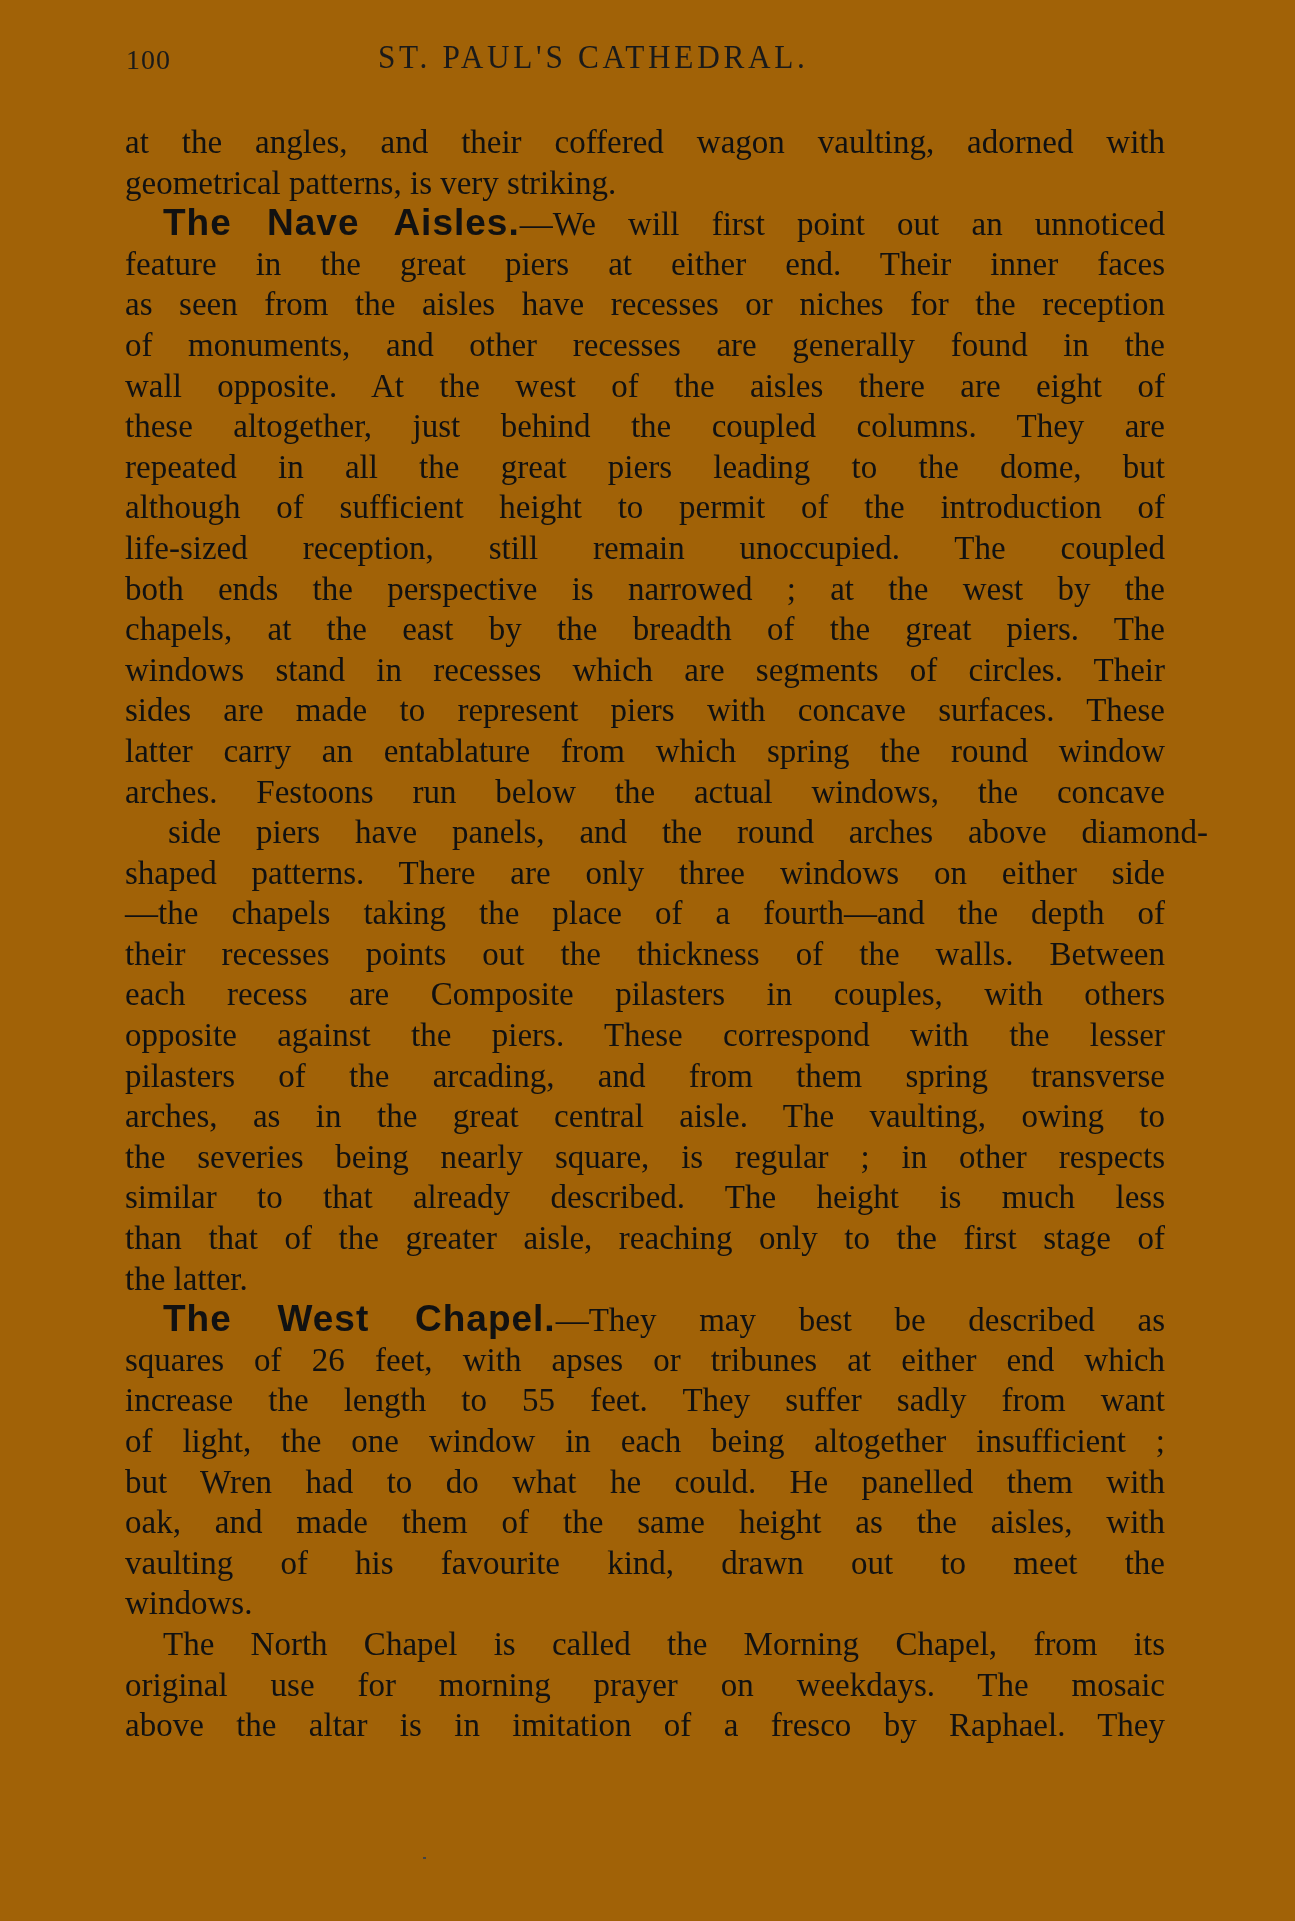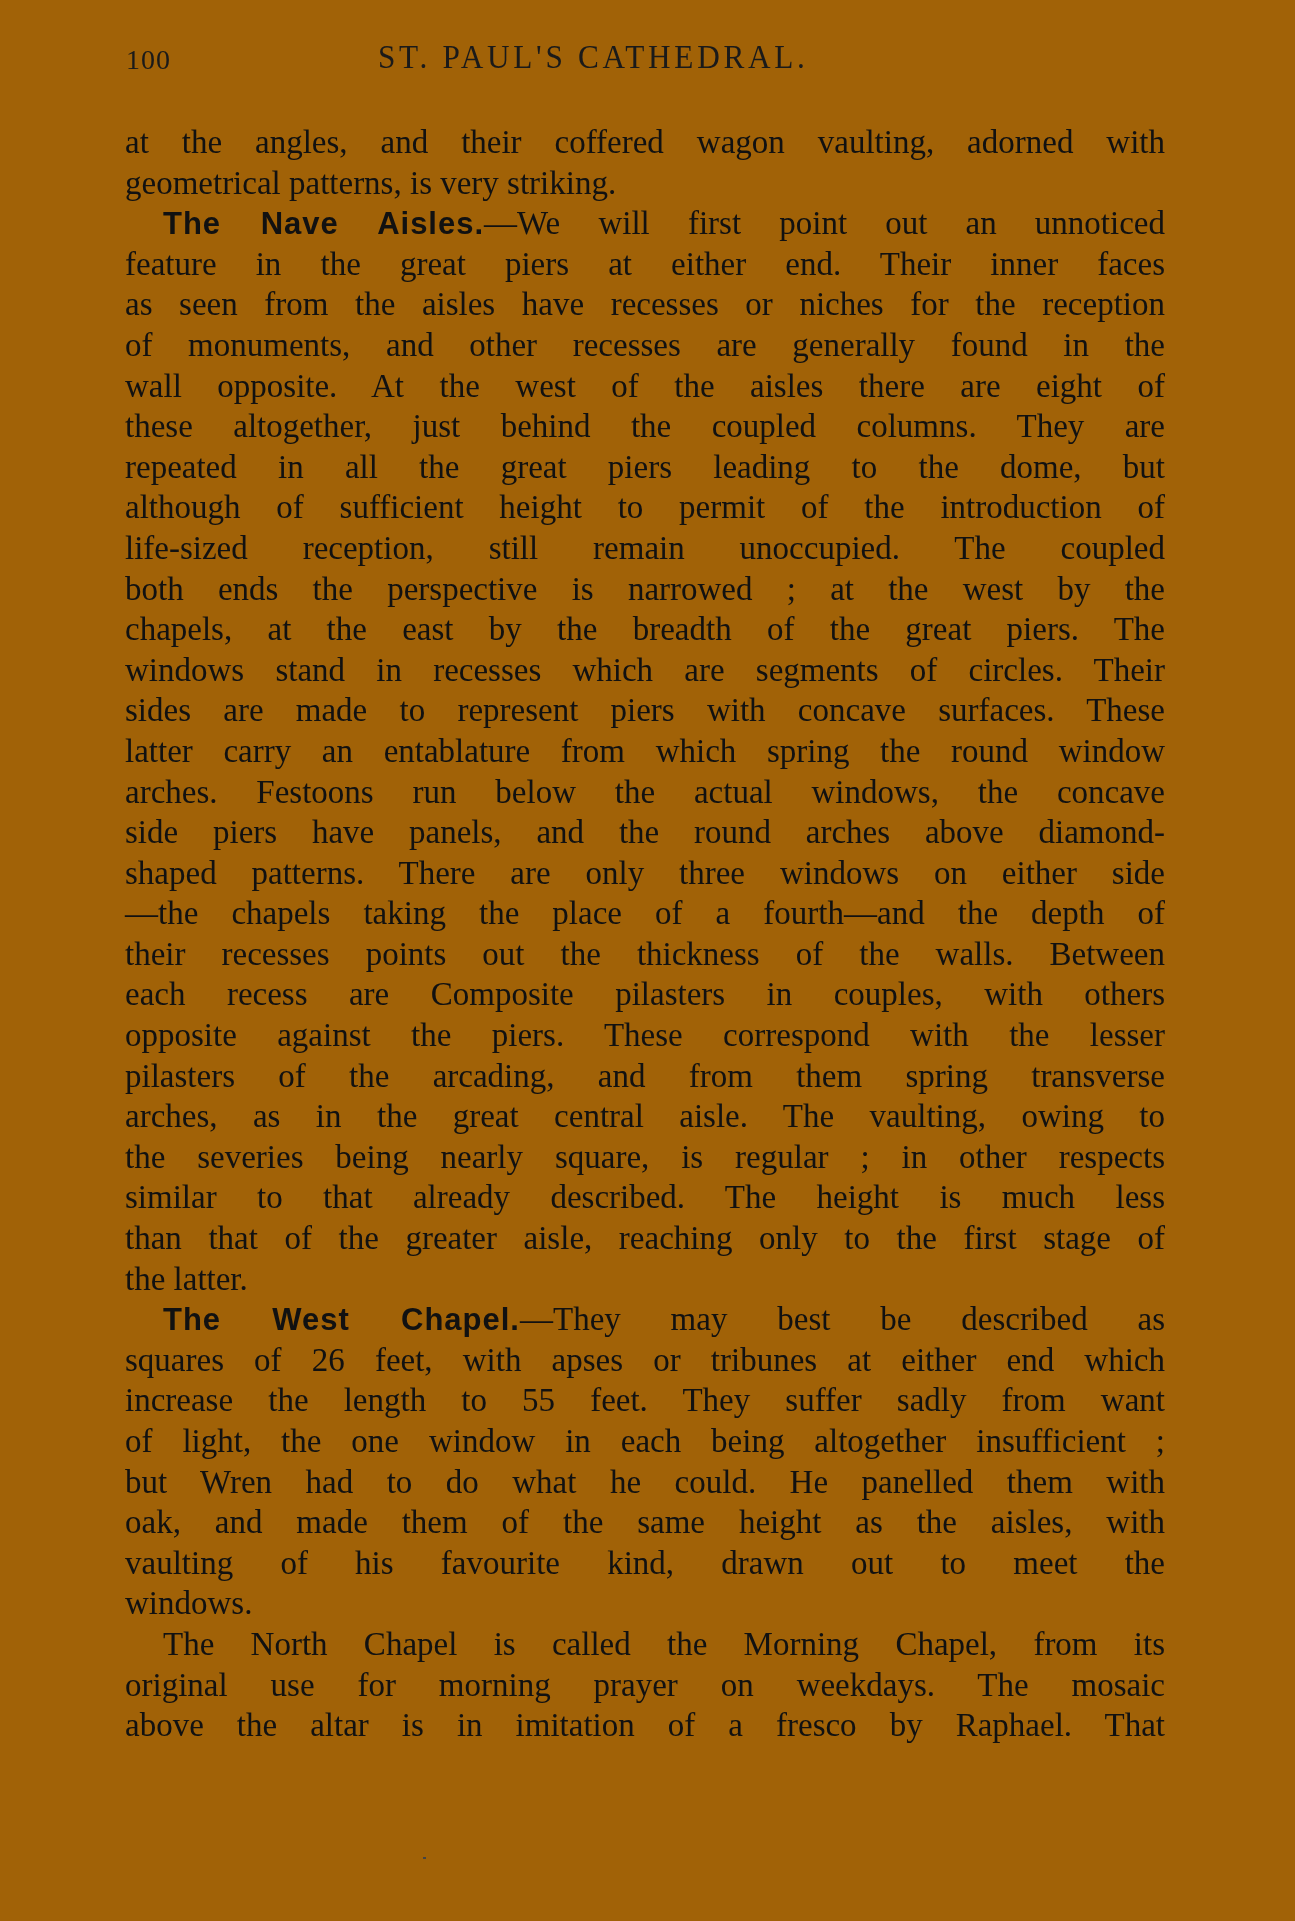--- a/index.html
+++ b/index.html
@@ -18,21 +18,21 @@
       position: absolute; left: 125px; top: 122px; width: 1040px;
       font-family: "Liberation Serif", serif; font-size: 33px; line-height: 40.6px; color: #111111;
     }
     .line {
       display: block; height: 40.6px; white-space: nowrap; overflow: visible;
       text-align: justify; text-align-last: justify; width: 1040px;
     }
     .line.last { text-align-last: left; }
     .line.indent { padding-left: 38px; width: 1002px; }
     .head-bold {
-      font-family: "Liberation Sans", sans-serif; font-weight: bold; font-size: 31px; letter-spacing: 1px;
+      font-family: "Liberation Sans", sans-serif; font-weight: bold; font-size: 37px; letter-spacing: 1px;
     }
     .speck { position: absolute; left: 423px; top: 1857px; width: 3px; height: 2px; background: #444; }
   </style>
 </head>
 <body>
 
 <div class="page">
   <div class="folio">100</div>
   <div class="running-head">ST. PAUL'S CATHEDRAL.</div>
 
@@ -47,21 +47,21 @@
       <div class="line" style="word-spacing: 0px;"><span>these altogether, just behind the coupled columns. They are</span></div>
       <div class="line" style="word-spacing: 0px;"><span>repeated in all the great piers leading to the dome, but</span></div>
       <div class="line" style="word-spacing: 0px;"><span>although of sufficient height to permit of the introduction of</span></div>
       <div class="line" style="word-spacing: 0px;"><span>life-sized reception, still remain unoccupied. The coupled</span></div>
       <div class="line" style="word-spacing: 0px;"><span>both ends the perspective is narrowed ; at the west by the</span></div>
       <div class="line" style="word-spacing: 0px;"><span>chapels, at the east by the breadth of the great piers. The</span></div>
       <div class="line" style="word-spacing: 0px;"><span>windows stand in recesses which are segments of circles. Their</span></div>
       <div class="line" style="word-spacing: 0px;"><span>sides are made to represent piers with concave surfaces. These</span></div>
       <div class="line" style="word-spacing: 0px;"><span>latter carry an entablature from which spring the round window</span></div>
       <div class="line" style="word-spacing: 0px;"><span>arches. Festoons run below the actual windows, the concave</span></div>
-      <div class="line" style="word-spacing: 0px;"><span>side piers have panels, and the round arches above diamond-</span></div>
+      <div class="line" style="word-spacing: 0px; margin-left: 43px;"><span>side piers have panels, and the round arches above diamond-</span></div>
       <div class="line" style="word-spacing: 0px;"><span>shaped patterns. There are only three windows on either side</span></div>
       <div class="line" style="word-spacing: 0px;"><span>—the chapels taking the place of a fourth—and the depth of</span></div>
       <div class="line" style="word-spacing: 0px;"><span>their recesses points out the thickness of the walls. Between</span></div>
       <div class="line" style="word-spacing: 0px;"><span>each recess are Composite pilasters in couples, with others</span></div>
       <div class="line" style="word-spacing: 0px;"><span>opposite against the piers. These correspond with the lesser</span></div>
       <div class="line" style="word-spacing: 0px;"><span>pilasters of the arcading, and from them spring transverse</span></div>
       <div class="line" style="word-spacing: 0px;"><span>arches, as in the great central aisle. The vaulting, owing to</span></div>
       <div class="line" style="word-spacing: 0px;"><span>the severies being nearly square, is regular ; in other respects</span></div>
       <div class="line" style="word-spacing: 0px;"><span>similar to that already described. The height is much less</span></div>
       <div class="line" style="word-spacing: 0px;"><span>than that of the greater aisle, reaching only to the first stage of</span></div>
@@ -69,17 +69,17 @@
       <div class="line indent" style="word-spacing: 0px;"><span class="head-bold">The West Chapel.</span><span>—They may best be described as</span></div>
       <div class="line" style="word-spacing: 0px;"><span>squares of 26 feet, with apses or tribunes at either end which</span></div>
       <div class="line" style="word-spacing: 0px;"><span>increase the length to 55 feet. They suffer sadly from want</span></div>
       <div class="line" style="word-spacing: 0px;"><span>of light, the one window in each being altogether insufficient ;</span></div>
       <div class="line" style="word-spacing: 0px;"><span>but Wren had to do what he could. He panelled them with</span></div>
       <div class="line" style="word-spacing: 0px;"><span>oak, and made them of the same height as the aisles, with</span></div>
       <div class="line" style="word-spacing: 0px;"><span>vaulting of his favourite kind, drawn out to meet the</span></div>
       <div class="line last" style="word-spacing: 0px;"><span>windows.</span></div>
       <div class="line indent" style="word-spacing: 0px;"><span>The North Chapel is called the Morning Chapel, from its</span></div>
       <div class="line" style="word-spacing: 0px;"><span>original use for morning prayer on weekdays. The mosaic</span></div>
-      <div class="line" style="word-spacing: 0px;"><span>above the altar is in imitation of a fresco by Raphael. That</span></div>
+      <div class="line" style="word-spacing: 0px;"><span>above the altar is in imitation of a fresco by Raphael. They</span></div>
     </div>
 
   <div class="speck"></div>
 </div>
 
 </body></html>

